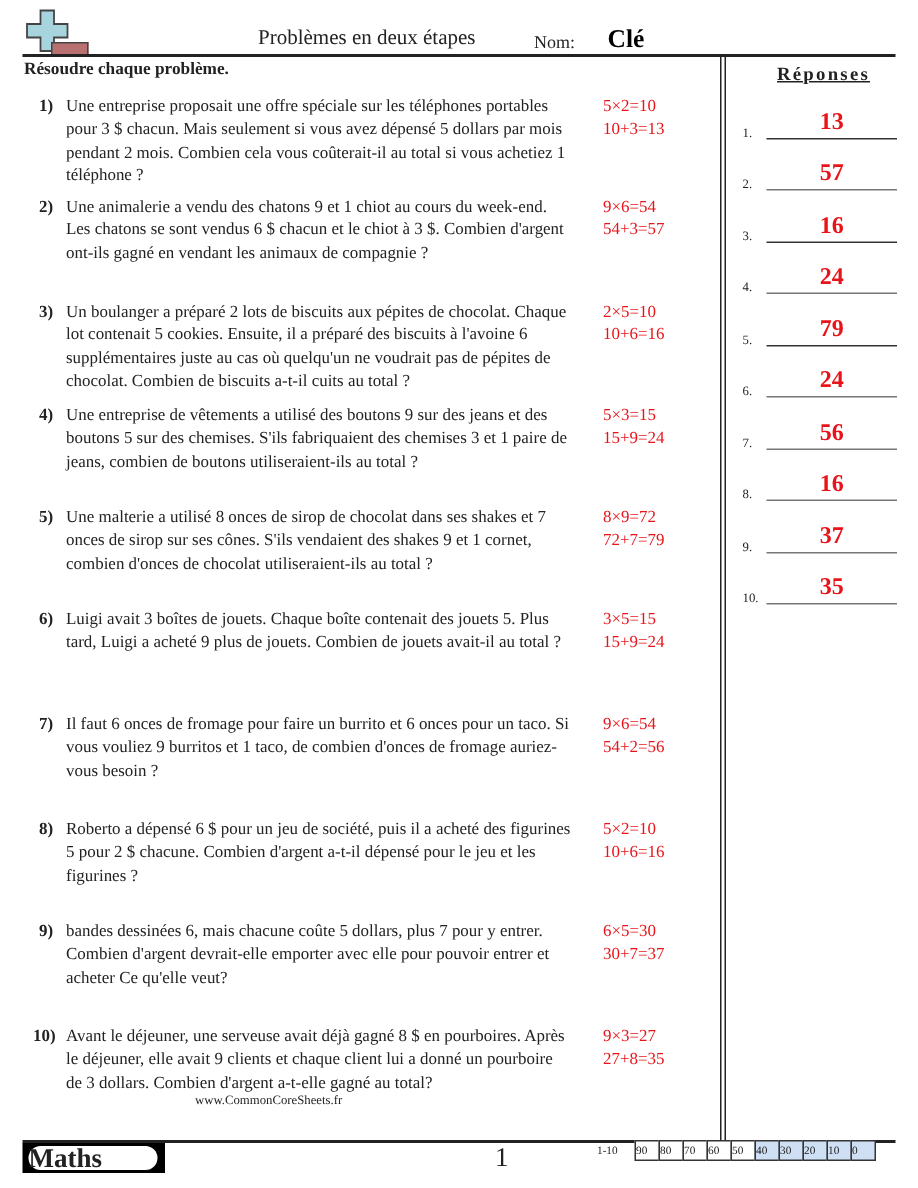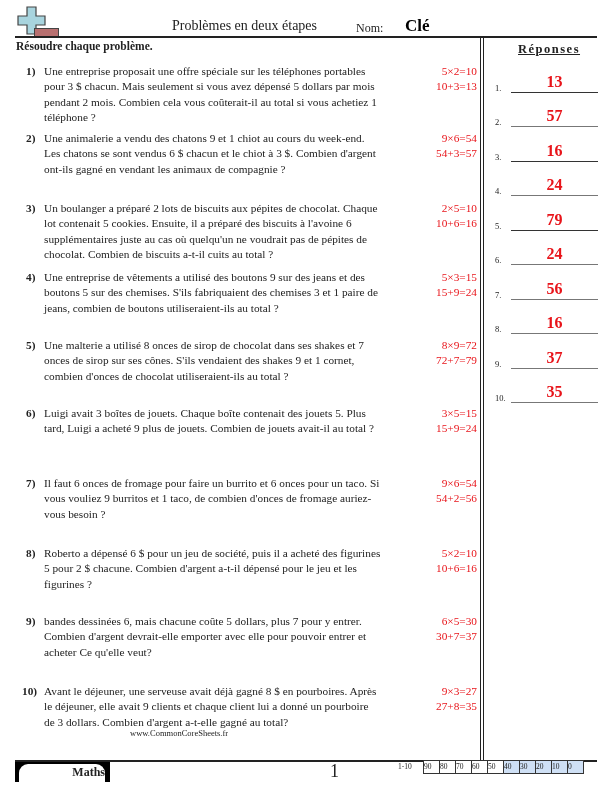--- a/index.html
+++ b/index.html
@@ -12,29 +12,29 @@
   .nom-label { left:356px; top:21px; font-size:12px; }
   .nom-value { left:405px; top:16px; font-size:17px; color:#000000; font-weight:bold; }
   .hr-top { left:15px; top:36px; width:582px; height:2px; background:#222; }
   .instr { left:16px; top:40px; font-size:11.5px; font-weight:bold; }
   .vline1 { left:480px; top:38px; width:1px; height:722px; background:#222; }
   .vline2 { left:483px; top:38px; width:1px; height:722px; background:#222; }
   .resp-title { left:518px; top:42px; font-size:12.5px; font-weight:bold; text-decoration:underline; letter-spacing:1.5px; }
   .q { position:absolute; left:22px; width:455px; font-size:11.3px; line-height:15.3px; }
   .q-num { position:absolute; left:4px; top:0; font-weight:bold; }
   .q-text { position:absolute; left:22px; top:0; width:355px; }
-  .q-work { position:absolute; left:380px; top:0; width:75px; text-align:right; color:#e8141a; }
+  .q-work { position:absolute; left:380px; top:0; width:75px; text-align:left; color:#e8141a; }
   .ans { position:absolute; left:493px; width:105px; height:30px; }
   .ans-num { position:absolute; left:2px; bottom:3px; font-size:8.5px; }
   .ans-line { position:absolute; left:18px; right:0; bottom:3px; height:1px; background:#333; }
   .ans-line.grey { background:#777; height:1.5px; }
   .ans-val { position:absolute; left:18px; right:0; bottom:5px; text-align:center; color:#e8141a; font-weight:bold; font-size:16px; }
   .hr-bot { left:15px; top:760px; width:582px; height:1.5px; background:#222; }
   .maths { left:15px; top:762px; width:95px; height:20px; background:#000; }
-  .maths-pill { position:absolute; left:4px; top:2px; width:86px; height:28px; background:#fff; border-radius:9px; text-align:right; font-weight:bold; font-size:12px; line-height:16px; }
+  .maths-pill { position:absolute; left:4px; top:2px; width:86px; height:16px; background:#fff; border-radius:9px; text-align:left; font-weight:bold; font-size:18px; line-height:16px; }
   .site { left:130px; top:728px; font-size:8.5px;text-align:center; }
   .page-num { left:330px; top:761px; font-size:18px; }
   .score-label { left:398px; top:762px; font-size:7.5px; }
   .score-boxes { left:423px; top:760px; display:flex; }
   .score-box { width:15px; height:12px; border:1px solid #333; margin-right:-1px; font-size:7.5px; text-align:left; line-height:12px; background:#fff; }
   .score-box.blue { background:#cfe0f5; }
 </style>
 </head>
 <body>
 

